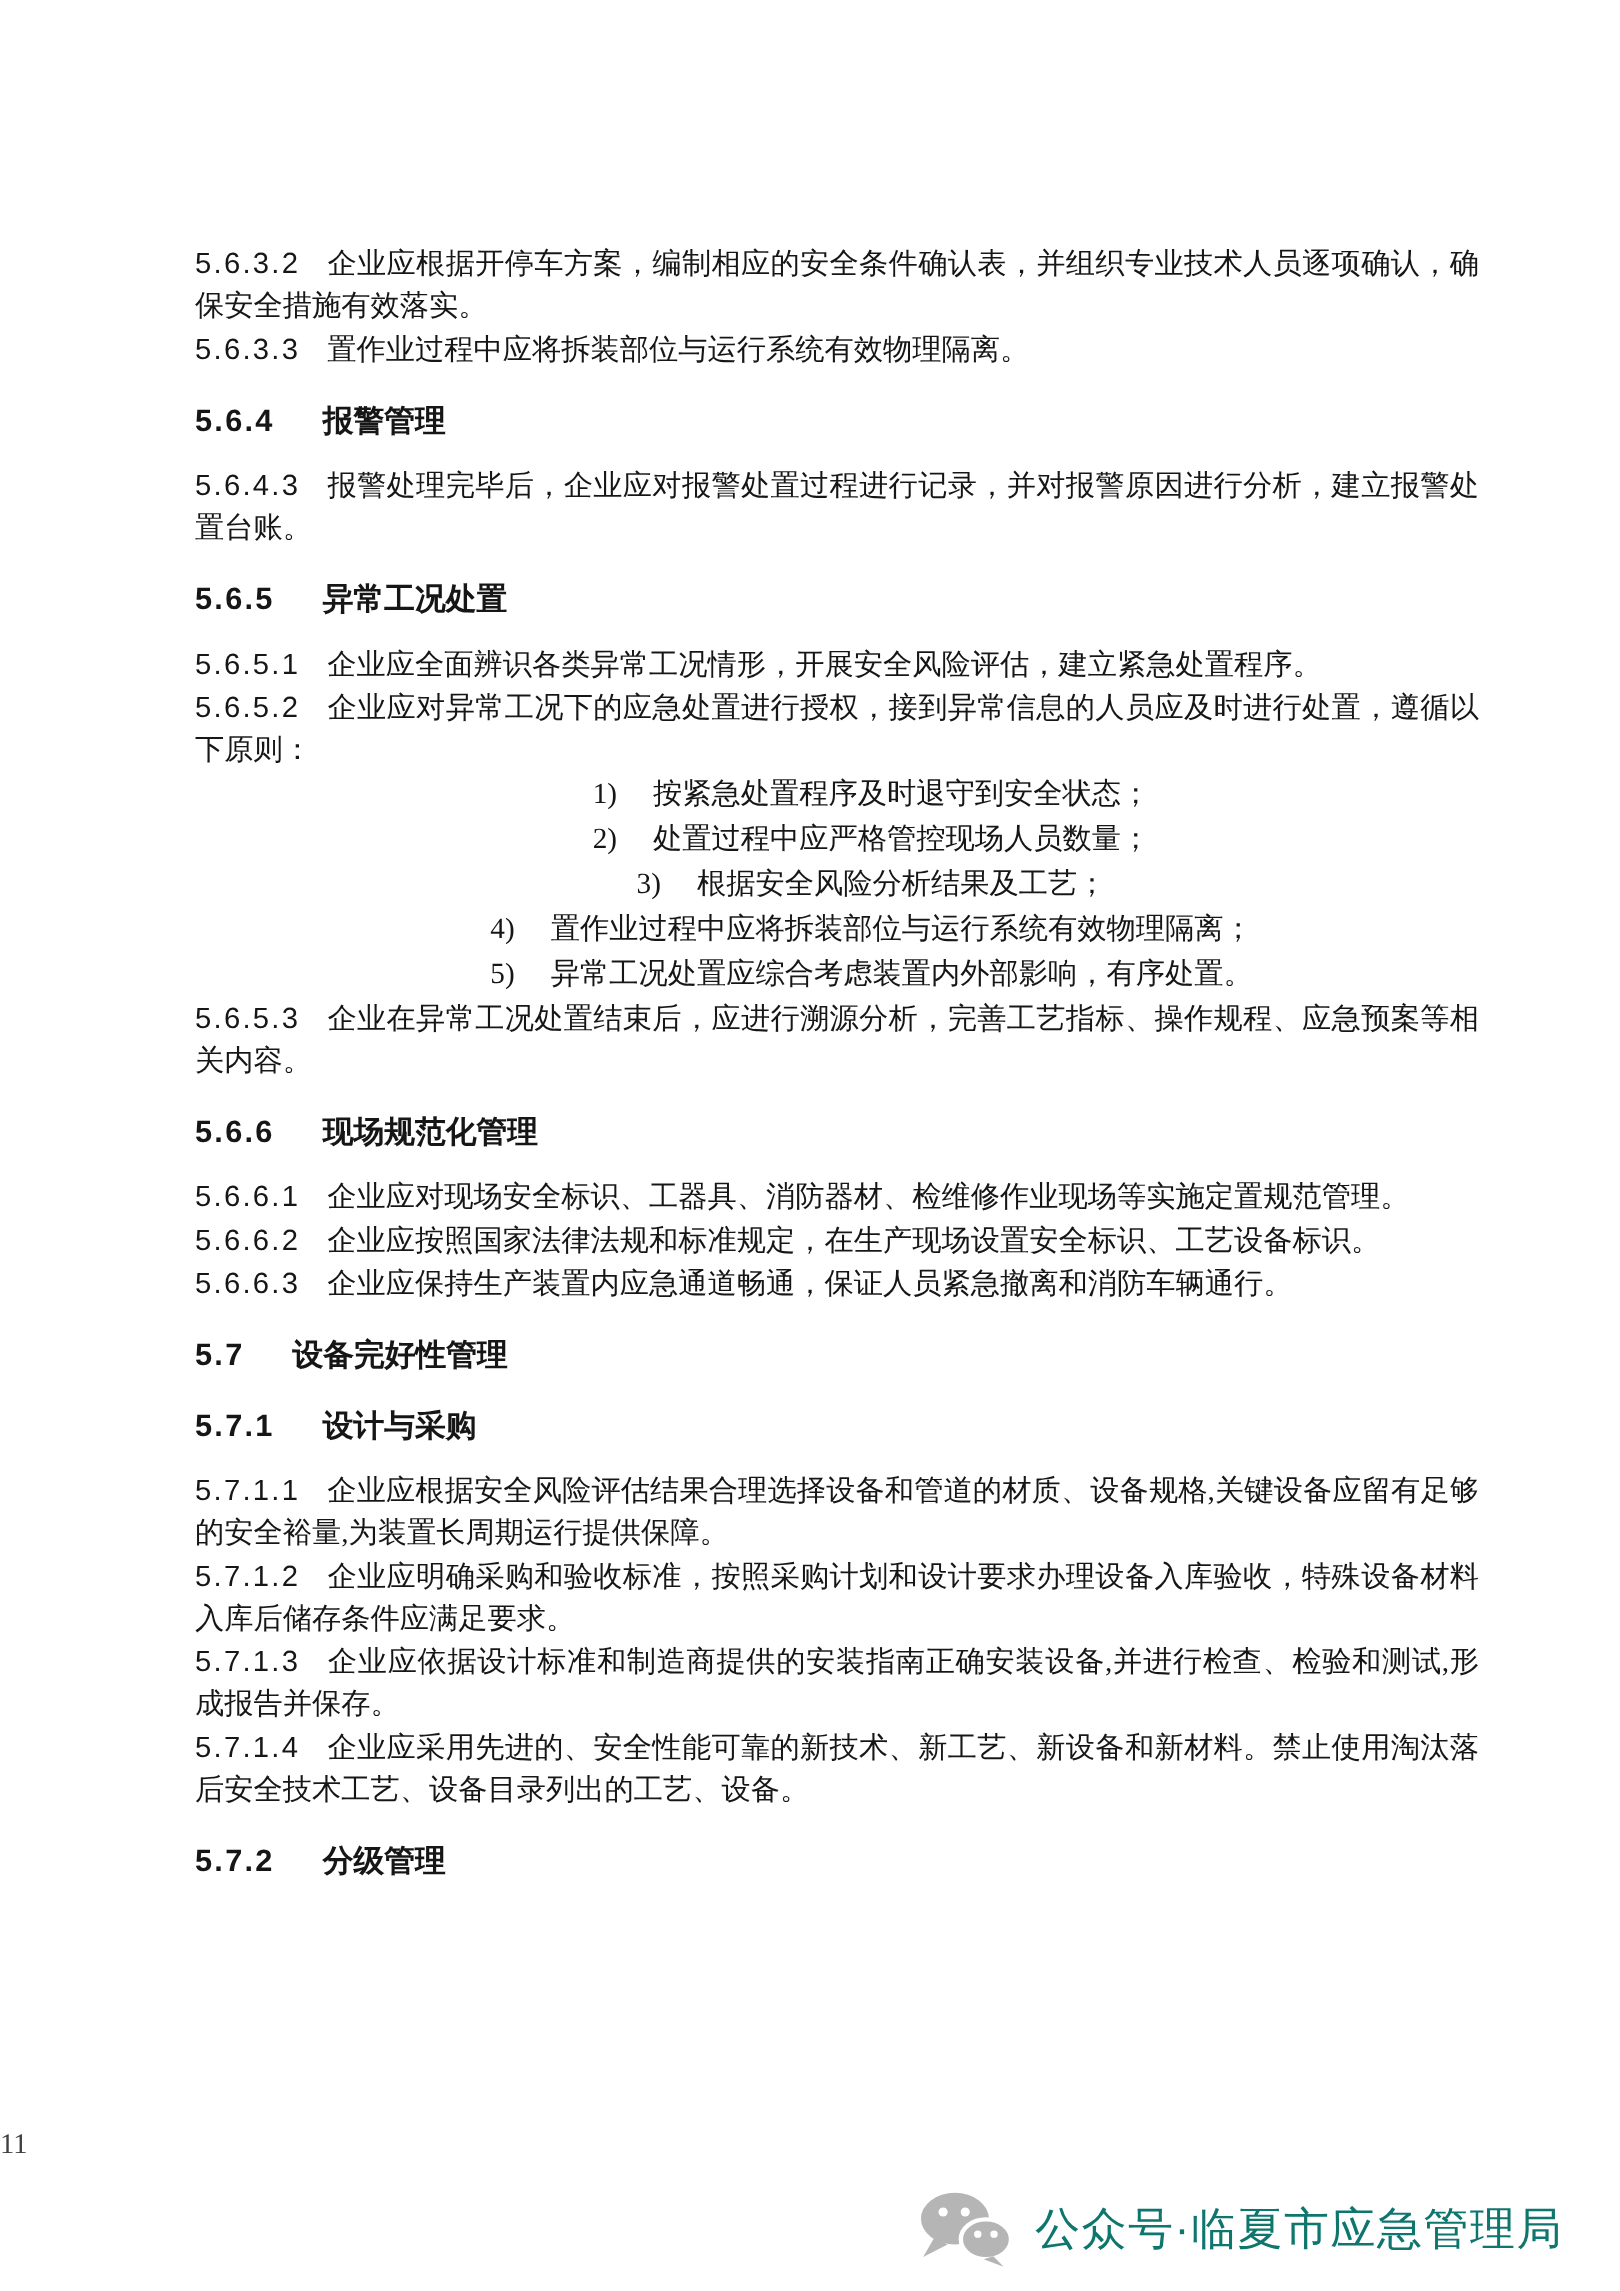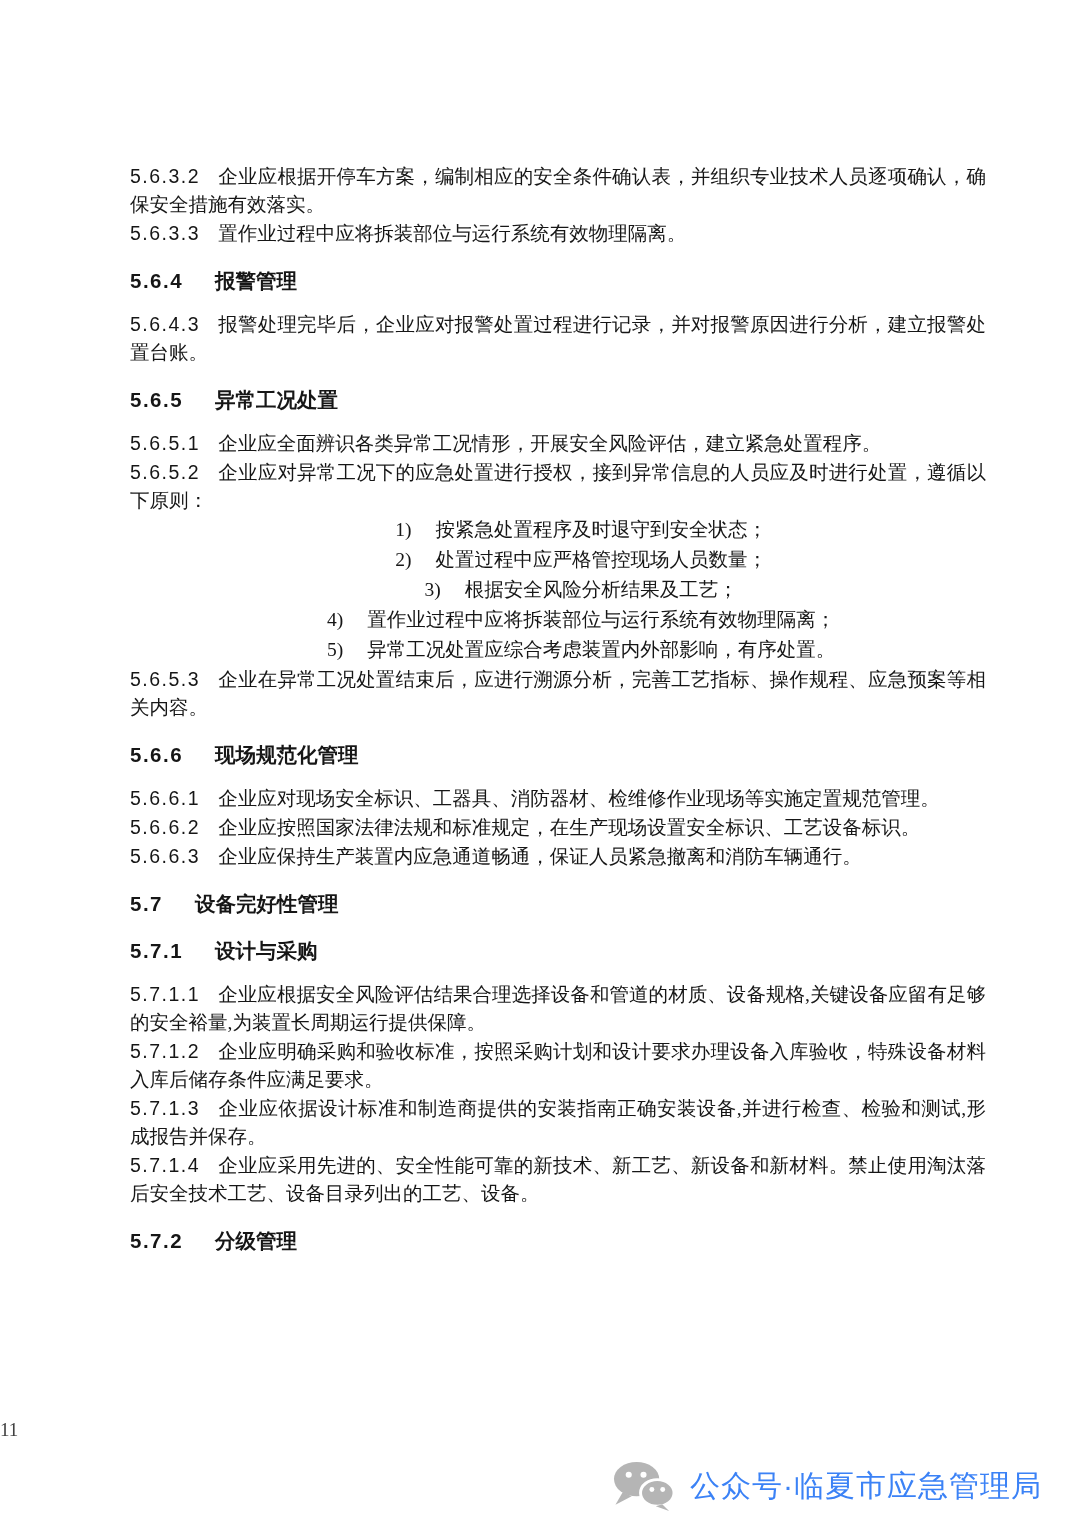--- a/index.html
+++ b/index.html
@@ -50,21 +50,21 @@
   }
   .watermark {
     position: absolute;
     top: 1460px; right: 38px;
     display: flex;
     align-items: center;
     gap: 15px;
     font-family: "Liberation Sans", "DejaVu Sans", sans-serif;
     font-size: 30px;
     letter-spacing: 1px;
-    color: #3b82f6;
+    color: #0f766e;
     user-select: none;
   }
   .wechat-icon { display: inline-flex; }
 </style>
 </head>
 <body>
 
 <div class="doc">
 
   <main class="content" id="content">

